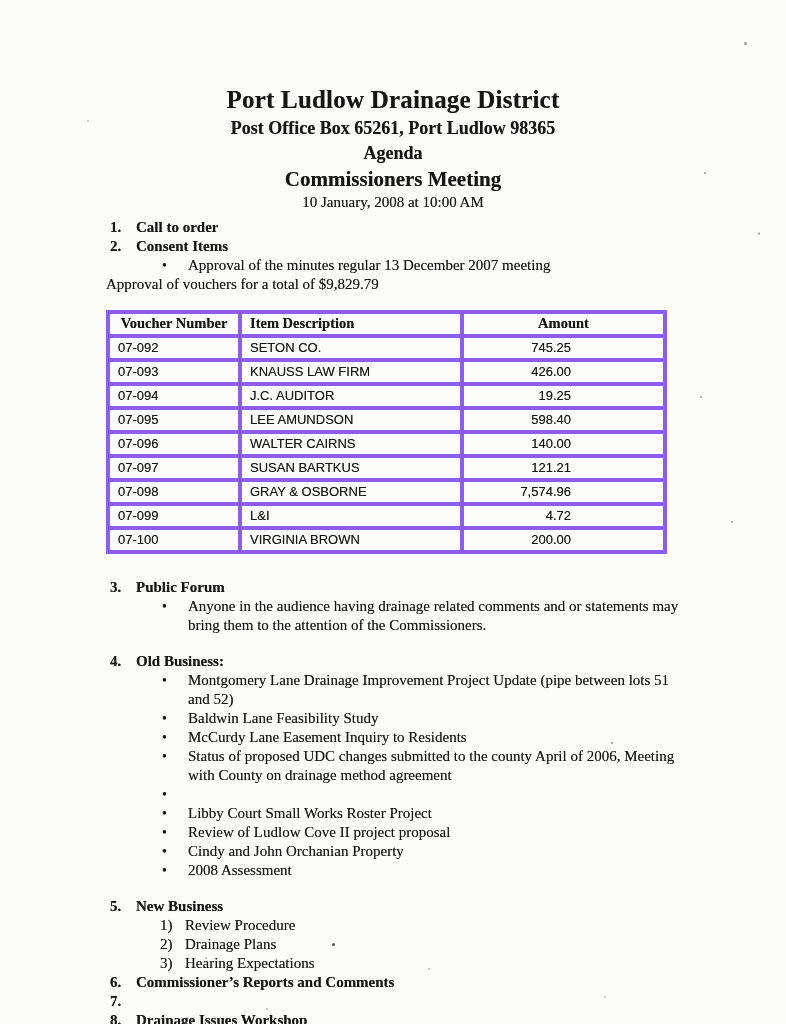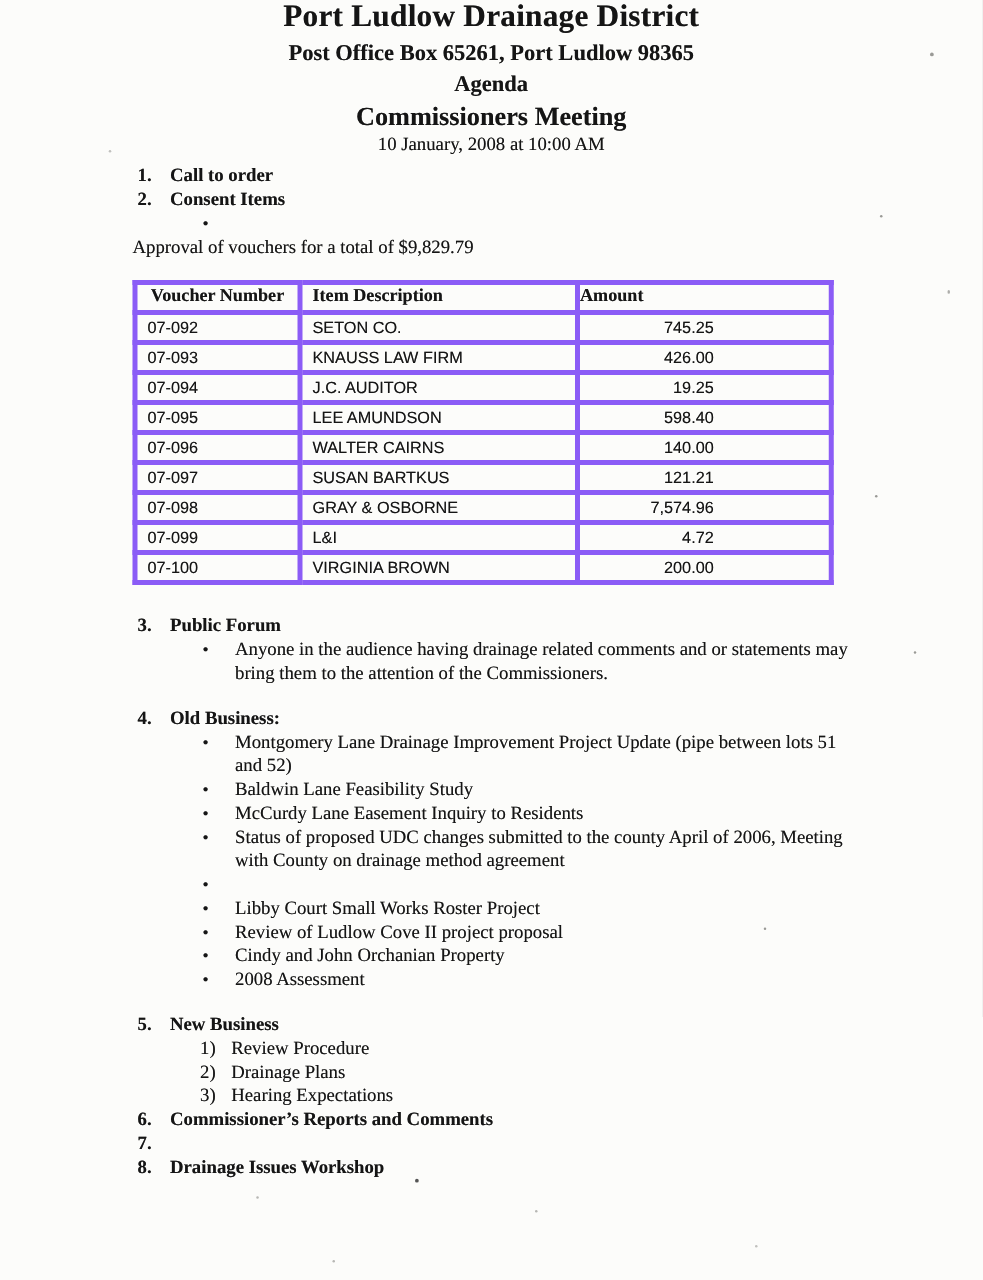--- a/index.html
+++ b/index.html
@@ -6,21 +6,21 @@
   .page{
     position:relative;
     width:786px;height:1024px;
     background:#fcfcfa;
     font-family:"Liberation Serif", serif;
     color:#151515;
     overflow:hidden;
     text-shadow:0 0 .5px rgba(20,20,20,.55);
   }
   
-  .doc-header{text-align:center;line-height:1.1;}
+  .doc-header{text-align:center;padding-top:86px;line-height:1.1;}
   .doc-title{font-size:25px;font-weight:bold;letter-spacing:.2px;}
   .doc-address{font-size:18px;font-weight:bold;margin-top:5px;}
   .doc-agenda{font-size:18px;font-weight:bold;margin-top:6px;}
   .doc-meeting{font-size:21px;font-weight:bold;margin-top:4px;}
   .doc-datetime{font-size:15px;margin-top:3px;}
   
   .content{margin:7px 56px 0 110px;font-size:15px;line-height:19px;}
   .num-item{display:flex;font-weight:bold;}
   .num-item .num{width:26px;flex:0 0 26px;}
   .sub-bullets{margin-left:52px;}
@@ -38,21 +38,21 @@
   .voucher-table th,.voucher-table td{
     border:4px solid #8b5cf6;
     padding:0 0 1px 8px;
     height:15px;
     overflow:hidden;white-space:nowrap;
   }
   .voucher-table th{
     font-family:"Liberation Serif", serif;
     font-size:14.5px;font-weight:bold;text-align:left;
   }
-  .voucher-table th.col-amount{padding-left:0;}
+  .voucher-table th.col-amount{text-align:center;padding-left:0;}
   .voucher-table th.col-voucher{text-align:center;padding-left:0;}
   .voucher-table td{
     font-family:"Liberation Sans", sans-serif;
     font-size:13px;
   }
   .voucher-table td.amount{text-align:right;padding-right:92px;padding-left:0;}
   
   .sec-gap-sm{margin-top:17px;}
   .sec-gap-md{margin-top:24px;}
   .numbered-sub{margin-left:50px;}
@@ -93,20 +93,21 @@
       <span>Call to order</span>
     </div>
 
     <div class="num-item">
       <span class="num">2.</span>
       <span>Consent Items</span>
     </div>
     <div class="sub-bullets">
       <div class="bullet-row">
         <span class="b-mark">•</span>
+        <span class="b-text">Approval of the minutes regular 13 December 2007 meeting</span>
       </div>
     </div>
     <div class="flush-note">Approval of vouchers for a total of $9,829.79</div>
 
     <table class="voucher-table">
       <colgroup>
         <col style="width:132px">
           <col style="width:222px">
           <col style="width:203px">
       </colgroup>

